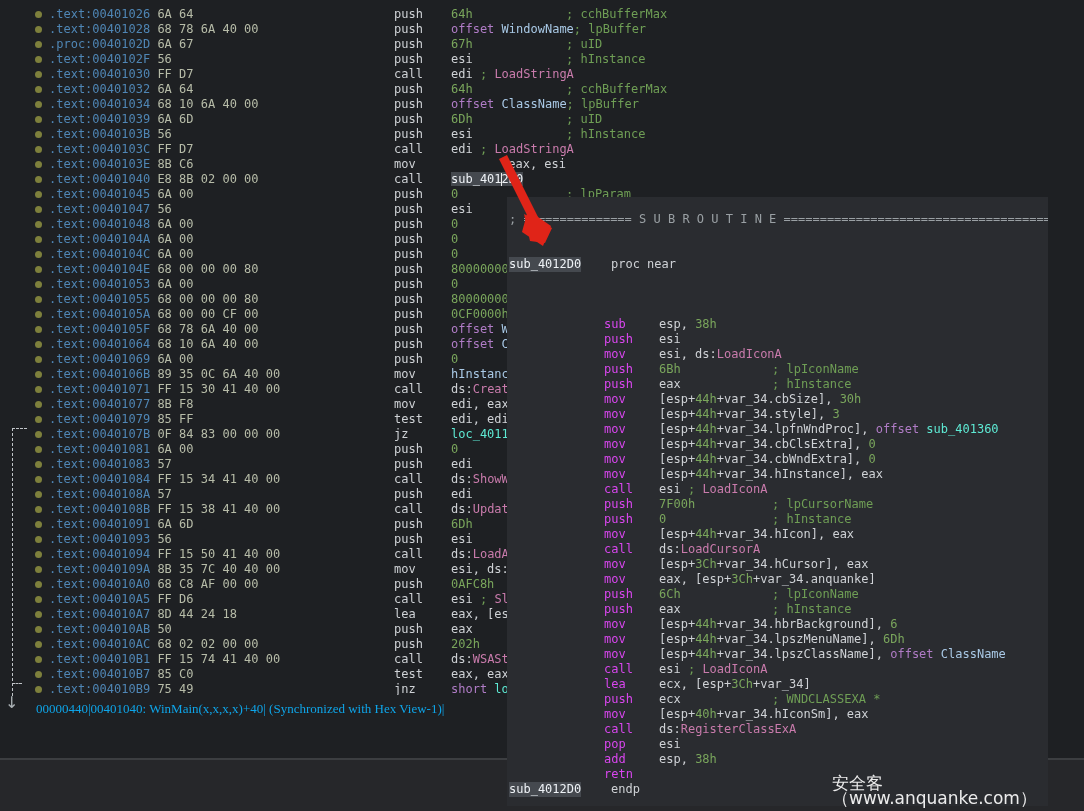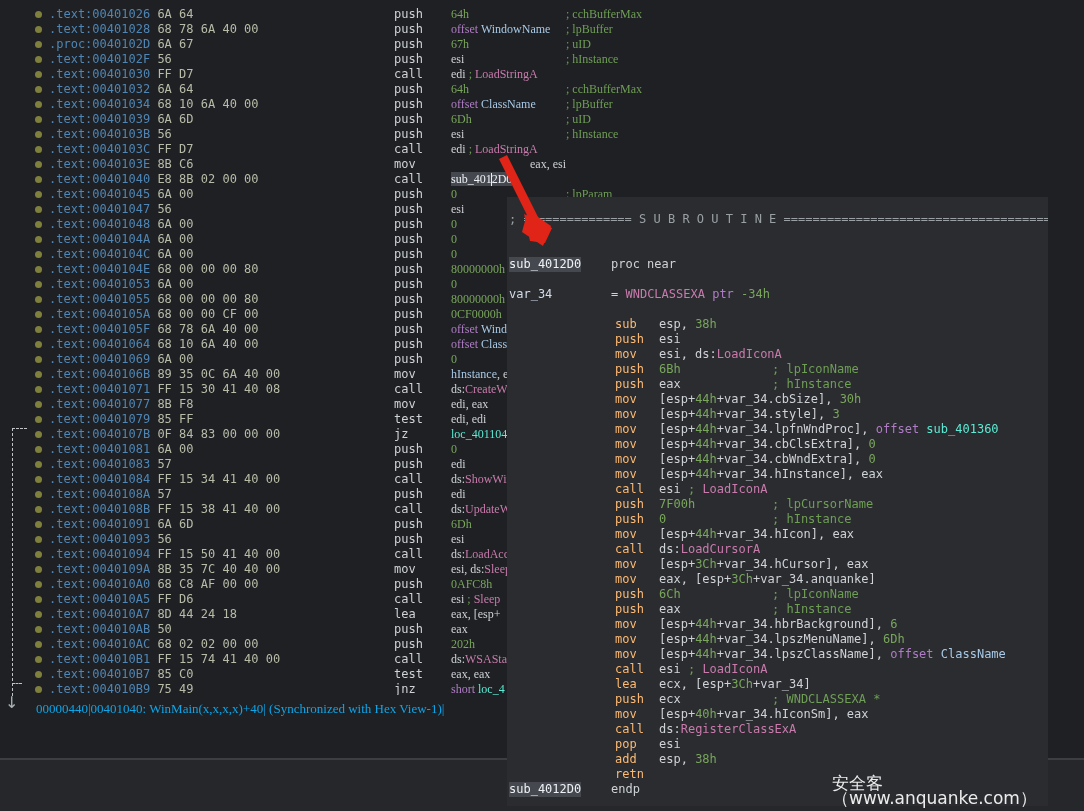--- a/index.html
+++ b/index.html
@@ -6,21 +6,21 @@
   #screen{position:relative;width:1084px;height:811px;background:#1e2023;overflow:hidden;
           font-family:"DejaVu Sans Mono","Liberation Mono",monospace;font-size:12px;line-height:15px;}
   
   #main-view{position:absolute;left:0;top:0;width:1084px;height:695px;overflow:hidden;}
   .mrow{position:absolute;left:16px;height:15px;width:1084px;white-space:pre;margin-top:6px;}
   .dot{position:absolute;left:19px;top:4px;width:7px;height:7px;border-radius:50%;background:#7e803c;}
   .ab{position:absolute;left:33px;top:0;white-space:pre;}
   .addr{color:#4f86b5;}
   .bytes{color:#b7bca8;}
   .mn{position:absolute;left:378px;top:0;color:#cfd2d6;white-space:pre;}
-  .rest{position:absolute;left:435px;top:0;white-space:pre;font-family:Liberation Serif, serif;}
+  .rest{position:absolute;left:435px;top:0;white-space:pre;}
   .ops{display:inline-block;min-width:115px;white-space:pre;}
   .cmt{color:#6f9e55;white-space:pre;}
   
   .t-w{color:#cfd2d6;} .t-n{color:#7aa65c;} .t-k{color:#b07cc6;} .t-y{color:#a9c9e6;}
   .t-s{color:#5eead4;} .t-f{color:#c97bac;} .t-c{color:#6f9e55;}
   .t-sel{color:#eef2f6;background:#45494f;}
   .caret{display:inline-block;width:2px;height:13px;background:#f0f0f0;vertical-align:text-bottom;margin:0 -1px;}
   
   .jline{position:absolute;border-color:#c0c4c8;}
   
@@ -31,21 +31,21 @@
   
   #bottom-divider{position:absolute;left:0;top:758px;width:1084px;height:2px;background:#3c3e41;}
   #bottom-panel{position:absolute;left:0;top:760px;width:1084px;height:51px;background:#26272a;}
   
   #popup{position:absolute;left:507px;top:197px;width:541px;height:609px;background:#2a2c30;
          overflow:hidden;z-index:10;}
   .prow{position:absolute;left:0;height:15px;width:541px;white-space:pre;}
   .psep{position:absolute;left:2px;top:0;color:#9aa0a4;white-space:pre;}
   .pl{position:absolute;left:2px;top:0;white-space:pre;color:#d3dce8;}
   .plsel{background:#45494f;color:#eef2f6;}
-  .pm{position:absolute;left:108px;top:0;color:#fdba74;white-space:pre;}
+  .pm{position:absolute;left:97px;top:0;color:#d946ef;white-space:pre;}
   .pmo{position:absolute;left:104px;top:0;white-space:pre;}
   .prest{position:absolute;left:152px;top:0;white-space:pre;}
   .pops{display:inline-block;min-width:113px;white-space:pre;}
   
   #anno-arrow{position:absolute;left:0;top:0;z-index:20;pointer-events:none;}
   
   #watermark{position:absolute;left:832px;top:776px;z-index:30;color:#ececec;
              font-family:"DejaVu Sans","Liberation Sans",sans-serif;font-size:17px;}
 </style>
 </head>
@@ -72,21 +72,21 @@
       <div class="mrow" style="top: 226px;"><span class="dot"></span><span class="ab"><span class="addr">.text:0040104A</span> <span class="bytes">6A 00</span></span><span class="mn">push</span><span class="rest"><span class="ops"><span class="t-n">0</span></span></span></div>
       <div class="mrow" style="top: 241px;"><span class="dot"></span><span class="ab"><span class="addr">.text:0040104C</span> <span class="bytes">6A 00</span></span><span class="mn">push</span><span class="rest"><span class="ops"><span class="t-n">0</span></span></span></div>
       <div class="mrow" style="top: 256px;"><span class="dot"></span><span class="ab"><span class="addr">.text:0040104E</span> <span class="bytes">68 00 00 00 80</span></span><span class="mn">push</span><span class="rest"><span class="ops"><span class="t-n">80000000h</span></span></span></div>
       <div class="mrow" style="top: 271px;"><span class="dot"></span><span class="ab"><span class="addr">.text:00401053</span> <span class="bytes">6A 00</span></span><span class="mn">push</span><span class="rest"><span class="ops"><span class="t-n">0</span></span></span></div>
       <div class="mrow" style="top: 286px;"><span class="dot"></span><span class="ab"><span class="addr">.text:00401055</span> <span class="bytes">68 00 00 00 80</span></span><span class="mn">push</span><span class="rest"><span class="ops"><span class="t-n">80000000h</span></span></span></div>
       <div class="mrow" style="top: 301px;"><span class="dot"></span><span class="ab"><span class="addr">.text:0040105A</span> <span class="bytes">68 00 00 CF 00</span></span><span class="mn">push</span><span class="rest"><span class="ops"><span class="t-n">0CF0000h</span></span></span></div>
       <div class="mrow" style="top: 316px;"><span class="dot"></span><span class="ab"><span class="addr">.text:0040105F</span> <span class="bytes">68 78 6A 40 00</span></span><span class="mn">push</span><span class="rest"><span class="ops"><span class="t-k">offset </span><span class="t-y">WindowName</span></span></span></div>
       <div class="mrow" style="top: 331px;"><span class="dot"></span><span class="ab"><span class="addr">.text:00401064</span> <span class="bytes">68 10 6A 40 00</span></span><span class="mn">push</span><span class="rest"><span class="ops"><span class="t-k">offset </span><span class="t-y">ClassName</span></span></span></div>
       <div class="mrow" style="top: 346px;"><span class="dot"></span><span class="ab"><span class="addr">.text:00401069</span> <span class="bytes">6A 00</span></span><span class="mn">push</span><span class="rest"><span class="ops"><span class="t-n">0</span></span></span></div>
       <div class="mrow" style="top: 361px;"><span class="dot"></span><span class="ab"><span class="addr">.text:0040106B</span> <span class="bytes">89 35 0C 6A 40 00</span></span><span class="mn">mov</span><span class="rest"><span class="ops"><span class="t-y">hInstance</span><span class="t-w">, eax</span></span></span></div>
-      <div class="mrow" style="top: 376px;"><span class="dot"></span><span class="ab"><span class="addr">.text:00401071</span> <span class="bytes">FF 15 30 41 40 08</span></span><span class="mn">call</span><span class="rest"><span class="ops"><span class="t-w">ds:</span><span class="t-f">CreateWindowExA</span></span></span></div>
+      <div class="mrow" style="top: 376px;"><span class="dot"></span><span class="ab"><span class="addr">.text:00401071</span> <span class="bytes">FF 15 30 41 40 00</span></span><span class="mn">call</span><span class="rest"><span class="ops"><span class="t-w">ds:</span><span class="t-f">CreateWindowExA</span></span></span></div>
       <div class="mrow" style="top: 391px;"><span class="dot"></span><span class="ab"><span class="addr">.text:00401077</span> <span class="bytes">8B F8</span></span><span class="mn">mov</span><span class="rest"><span class="ops"><span class="t-w">edi, eax</span></span></span></div>
       <div class="mrow" style="top: 406px;"><span class="dot"></span><span class="ab"><span class="addr">.text:00401079</span> <span class="bytes">85 FF</span></span><span class="mn">test</span><span class="rest"><span class="ops"><span class="t-w">edi, edi</span></span></span></div>
       <div class="mrow" style="top: 421px;"><span class="dot"></span><span class="ab"><span class="addr">.text:0040107B</span> <span class="bytes">0F 84 83 00 00 00</span></span><span class="mn">jz</span><span class="rest"><span class="ops"><span class="t-s">loc_401104</span></span></span></div>
       <div class="mrow" style="top: 436px;"><span class="dot"></span><span class="ab"><span class="addr">.text:00401081</span> <span class="bytes">6A 00</span></span><span class="mn">push</span><span class="rest"><span class="ops"><span class="t-n">0</span></span></span></div>
       <div class="mrow" style="top: 451px;"><span class="dot"></span><span class="ab"><span class="addr">.text:00401083</span> <span class="bytes">57</span></span><span class="mn">push</span><span class="rest"><span class="ops"><span class="t-w">edi</span></span></span></div>
       <div class="mrow" style="top: 466px;"><span class="dot"></span><span class="ab"><span class="addr">.text:00401084</span> <span class="bytes">FF 15 34 41 40 00</span></span><span class="mn">call</span><span class="rest"><span class="ops"><span class="t-w">ds:</span><span class="t-f">ShowWindow</span></span></span></div>
       <div class="mrow" style="top: 481px;"><span class="dot"></span><span class="ab"><span class="addr">.text:0040108A</span> <span class="bytes">57</span></span><span class="mn">push</span><span class="rest"><span class="ops"><span class="t-w">edi</span></span></span></div>
       <div class="mrow" style="top: 496px;"><span class="dot"></span><span class="ab"><span class="addr">.text:0040108B</span> <span class="bytes">FF 15 38 41 40 00</span></span><span class="mn">call</span><span class="rest"><span class="ops"><span class="t-w">ds:</span><span class="t-f">UpdateWindow</span></span></span></div>
       <div class="mrow" style="top: 511px;"><span class="dot"></span><span class="ab"><span class="addr">.text:00401091</span> <span class="bytes">6A 6D</span></span><span class="mn">push</span><span class="rest"><span class="ops"><span class="t-n">6Dh</span></span></span></div>
       <div class="mrow" style="top: 526px;"><span class="dot"></span><span class="ab"><span class="addr">.text:00401093</span> <span class="bytes">56</span></span><span class="mn">push</span><span class="rest"><span class="ops"><span class="t-w">esi</span></span></span></div>
@@ -110,21 +110,20 @@
 
   <div id="bottom-divider"></div>
   <div id="bottom-panel"></div>
 
   <div id="popup">
       <div class="prow" style="top: 15px;"><span class="psep">; =============== S U B R O U T I N E ===============================================</span></div>
       <div class="prow" style="top: 30px;"></div>
       <div class="prow" style="top: 45px;"></div>
       <div class="prow" style="top: 60px;"><span class="pl plsel">sub_4012D0</span><span class="pmo"><span class="t-w">proc near</span></span></div>
       <div class="prow" style="top: 75px;"></div>
-      <div class="prow" style="top: 90px;"><span class="pl">var_34</span><span class="pmo"><span class="t-w">= </span><span class="t-f">WNDCLASSEXA</span><span class="t-w"> </span><span class="t-k">ptr </span><span class="t-n">-34h</span></span></div>
       <div class="prow" style="top: 105px;"></div>
       <div class="prow" style="top: 120px;"><span class="pm">sub</span><span class="prest"><span class="pops"><span class="t-w">esp, </span><span class="t-n">38h</span></span></span></div>
       <div class="prow" style="top: 135px;"><span class="pm">push</span><span class="prest"><span class="pops"><span class="t-w">esi</span></span></span></div>
       <div class="prow" style="top: 150px;"><span class="pm">mov</span><span class="prest"><span class="pops"><span class="t-w">esi, ds:</span><span class="t-f">LoadIconA</span></span></span></div>
       <div class="prow" style="top: 165px;"><span class="pm">push</span><span class="prest"><span class="pops"><span class="t-n">6Bh</span></span><span class="cmt">; lpIconName</span></span></div>
       <div class="prow" style="top: 180px;"><span class="pm">push</span><span class="prest"><span class="pops"><span class="t-w">eax</span></span><span class="cmt">; hInstance</span></span></div>
       <div class="prow" style="top: 195px;"><span class="pm">mov</span><span class="prest"><span class="pops"><span class="t-w">[esp+</span><span class="t-n">44h</span><span class="t-w">+var_34.cbSize], </span><span class="t-n">30h</span></span></span></div>
       <div class="prow" style="top: 210px;"><span class="pm">mov</span><span class="prest"><span class="pops"><span class="t-w">[esp+</span><span class="t-n">44h</span><span class="t-w">+var_34.style], </span><span class="t-n">3</span></span></span></div>
       <div class="prow" style="top: 225px;"><span class="pm">mov</span><span class="prest"><span class="pops"><span class="t-w">[esp+</span><span class="t-n">44h</span><span class="t-w">+var_34.lpfnWndProc], </span><span class="t-k">offset </span><span class="t-s">sub_401360</span></span></span></div>
       <div class="prow" style="top: 240px;"><span class="pm">mov</span><span class="prest"><span class="pops"><span class="t-w">[esp+</span><span class="t-n">44h</span><span class="t-w">+var_34.cbClsExtra], </span><span class="t-n">0</span></span></span></div>

